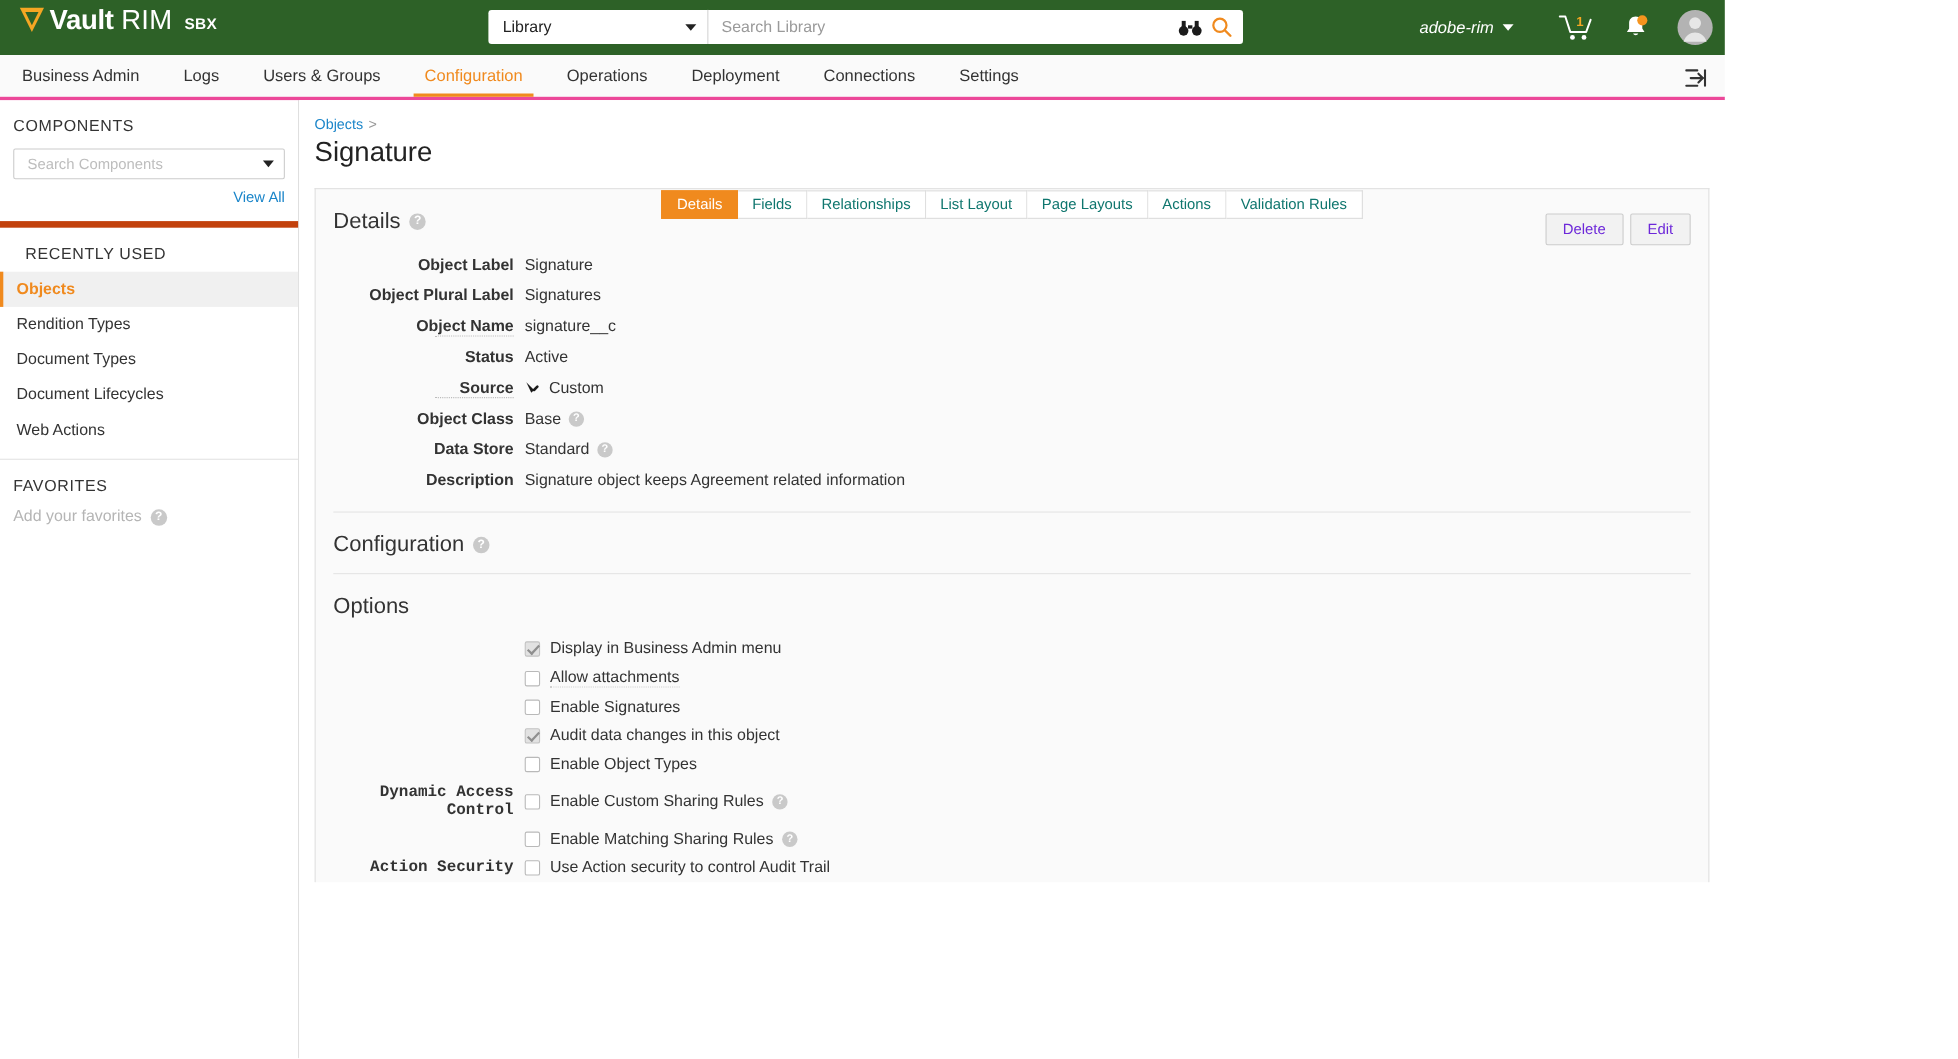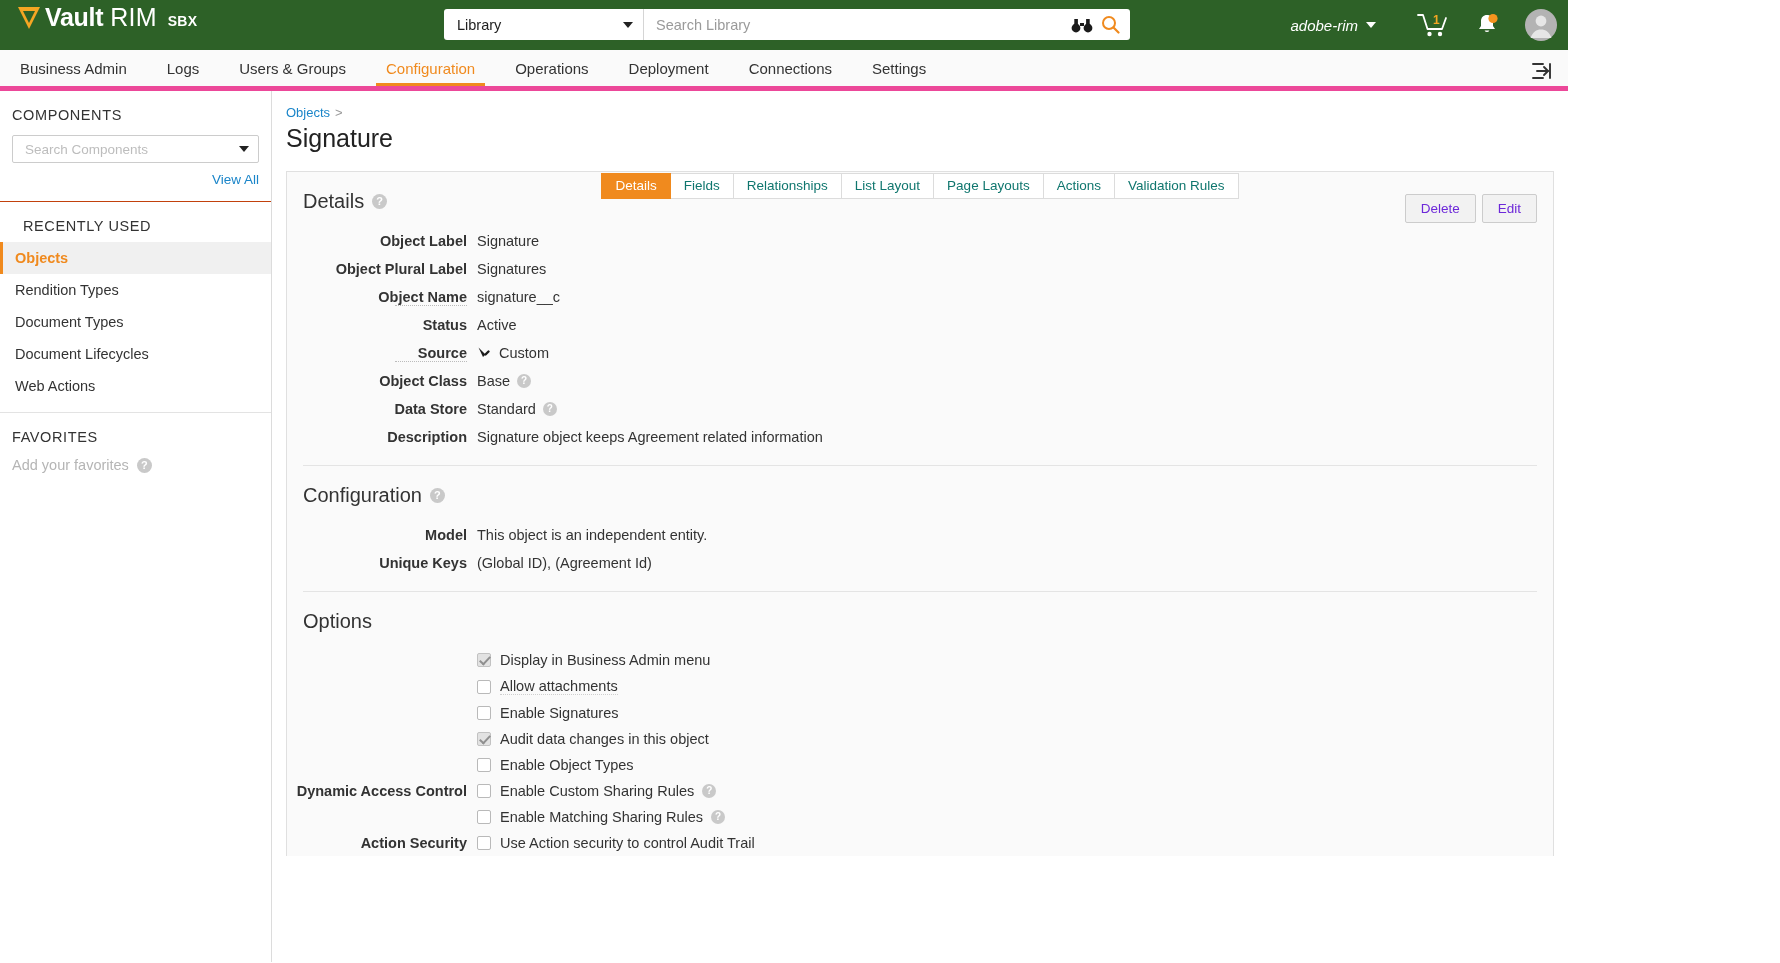--- a/index.html
+++ b/index.html
@@ -43,40 +43,40 @@
   .userblock {
     position:absolute; right:0; top:0; height:50px; display:flex;
     align-items:center; gap:0;
   }
   .username { color:#fff; font-size:15px; display:flex; align-items:center; gap:8px; margin-right:30px;font-style:italic; }
   .caret-w { width:0;height:0;border-left:5px solid transparent;border-right:5px solid transparent;border-top:6px solid #fff; }
   .ticon { width:54px; height:50px; display:flex; align-items:center; justify-content:center; position:relative; }
 
   
   .nav {
-    height:41px; background:#fafafa; border-bottom:5px solid #ec4899;
+    height:41px; background:#fafafa; border-bottom:3px solid #ec4899;
     display:flex; align-items:stretch; position:relative;
   }
   .navitem {
     display:flex; align-items:center; padding:0 20px; font-size:15px;
     color:#333; position:relative; cursor:pointer;
   }
   .navitem.active { color:#f08a1e; }
   .navitem.active::after {
     content:""; position:absolute; left:10px; right:10px; bottom:0;
     height:3px; background:#f08a1e;
   }
   .nav-exit { position:absolute; right:16px; top:0; height:41px; display:flex; align-items:center; }
 
   
   .main { display:flex; height:871px; }
 
   
   .sidebar { width:272px; border-right:1px solid #dcdcdc; background:#fff; flex:none; }
-  .sb-sec { padding:16px 12px 14px 12px; border-bottom:1px solid #c2410c; }
+  .sb-sec { padding:16px 12px 14px 12px; border-bottom:6px solid #c2410c; }
   .sb-title { font-size:14.5px; letter-spacing:0.6px; color:#333; margin:0 0 12px 0; }
   .sb-search {
     width:100%; height:28px; border:1px solid #ccc; border-radius:2px;
     display:flex; align-items:center; justify-content:space-between; padding:0 9px 0 10px; background:#fff;
   }
   .sb-search input {
     border:0; outline:none; font-size:13.5px; color:#222; width:100%;
     font-family:inherit; background:transparent;
   }
   .sb-search input::placeholder { color:#bdbdbd; }
@@ -138,21 +138,21 @@
 
   .helpi {
     width:15px; height:15px; border-radius:50%; background:#c9c9c9; color:#fff;
     font-size:11px; line-height:15px; text-align:center; display:inline-block;
     font-weight:bold; flex:none;
   }
   .helpi.sm { width:14px; height:14px; line-height:14px; font-size:10px; }
 
   
   .optrow { display:flex; align-items:center; padding:5px 0; font-size:14.5px; }
-  .optlabel { width:190px; text-align:right; font-weight:bold; padding-right:10px; flex:none; }
+  .optlabel { width:190px; text-align:right; font-weight:bold; padding-right:10px; flex:none;font-family:Liberation Mono, monospace; }
   .cb {
     width:14px; height:14px; border:1px solid #b9b9b9; border-radius:2px;
     background:#fff; flex:none; margin-right:9px; position:relative;
   }
   .cb.checked { background:#e2e2e2; border-color:#c2c2c2; }
   .cb.checked::after {
     content:""; position:absolute; left:4px; top:0px; width:4px; height:9px;
     border:solid #8f8f8f; border-width:0 2px 2px 0; transform:rotate(43deg);
   }
   .opttext { color:#333; position:relative; display:flex; align-items:center; gap:8px; }
@@ -366,30 +366,20 @@
             <div class="rvalue">Signature object keeps Agreement related information</div>
           </div>
         </div>
 
         <div class="divider"></div>
 
         <div class="sec-head">
           <span>Configuration</span>
           <span class="helpi">?</span>
         </div>
-        <div class="rows">
-          <div class="row">
-            <div class="rlabel">Model</div>
-            <div class="rvalue">This object is an independent entity.</div>
-          </div>
-          <div class="row">
-            <div class="rlabel">Unique Keys</div>
-            <div class="rvalue">(Global ID), (Agreement Id)</div>
-          </div>
-        </div>
 
         <div class="divider"></div>
 
         <div class="sec-head">
           <span>Options</span>
         </div>
         <div class="rows">
           <div class="optrow">
             <div class="optlabel"></div>
             <div class="cb checked"></div>

